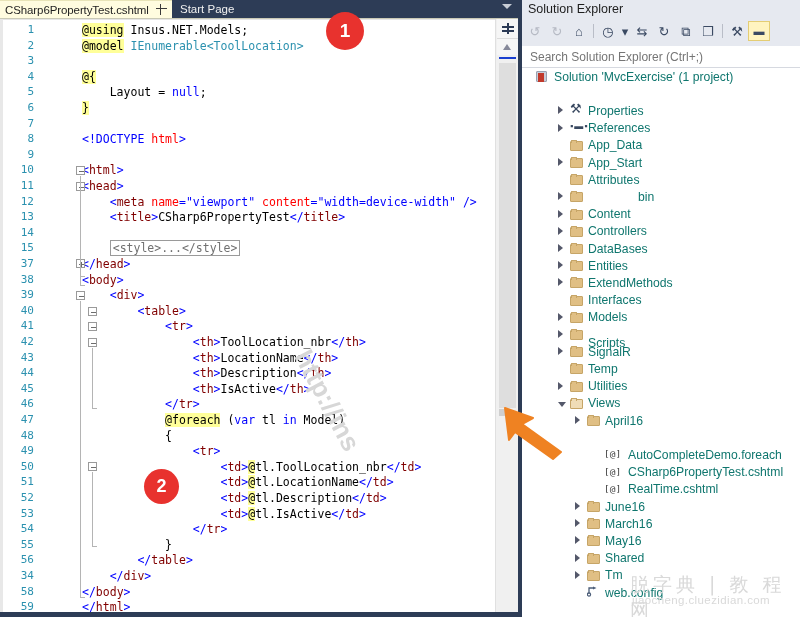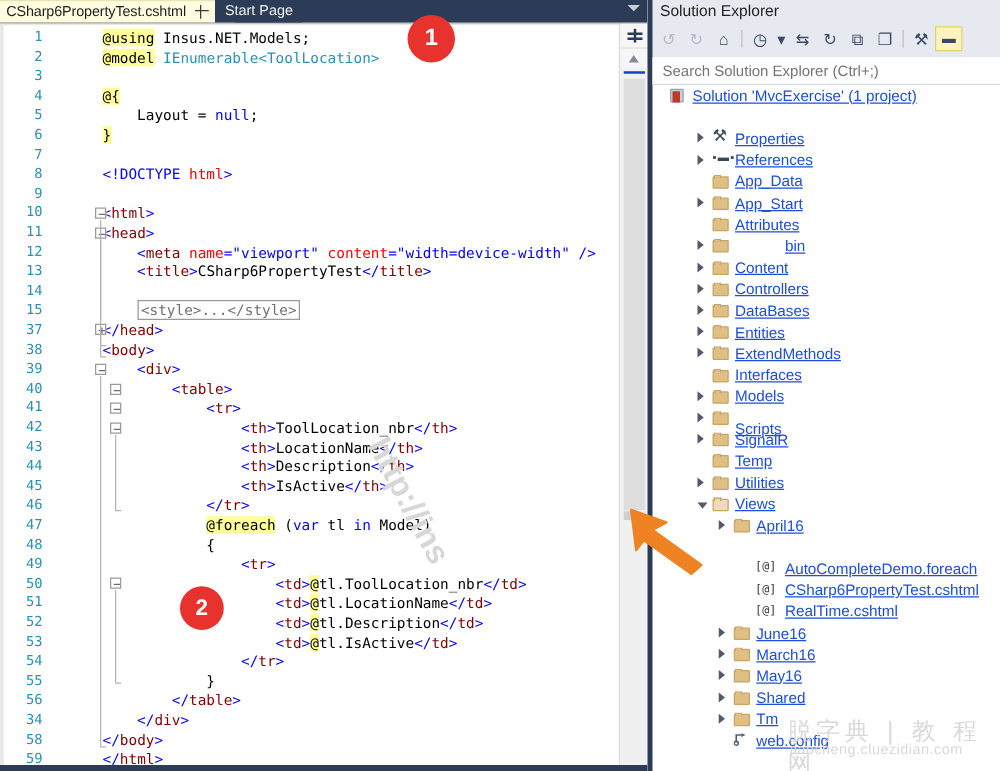--- a/index.html
+++ b/index.html
@@ -82,21 +82,21 @@
   .se-search{position:absolute;left:4px;top:46px;width:278px;height:21px;background:#fff;border-bottom:1px solid #d6d9e0;}
   .se-search input{position:absolute;left:6px;top:2px;width:260px;height:16px;border:0;outline:0;background:transparent;
     font-family:"Liberation Sans",sans-serif;font-size:12px;color:#be185d;}
 
   .se-tree{position:absolute;left:4px;top:68px;width:278px;height:549px;overflow:hidden;}
   .node{position:absolute;height:17px;left:0;width:278px;display:flex;align-items:center;}
   .node.sel{background:#cdd6e6;}
   .twisty{position:absolute;width:10px;height:10px;}
   .twisty.closed{border-left:5px solid #54586a;border-top:4px solid transparent;border-bottom:4px solid transparent;width:0;height:0;}
   .twisty.open{width:0;height:0;border-left:4.5px solid transparent;border-right:4.5px solid transparent;border-top:5.5px solid #54586a;}
-  .nodelabel{position:absolute;font-size:12.2px;color:#1d4ed8;white-space:nowrap;text-decoration:underline;}
+  .nodelabel{position:absolute;font-size:12.2px;color:#0f766e;white-space:nowrap;}
   .nodelabel.bold{font-weight:bold;}
 
   .ico{position:absolute;width:14px;height:13px;}
   .ico-folder{background:#e0bf84;border:1px solid #c6a567;box-sizing:border-box;border-radius:1px;}
   .ico-folder:before{content:"";position:absolute;left:0;top:-2px;width:6px;height:3px;background:#e0bf84;border:1px solid #c6a567;border-bottom:0;box-sizing:border-box;border-radius:1px 1px 0 0;}
   .ico-folder-open{background:#efdcb6;border:1px solid #c6a567;box-sizing:border-box;border-radius:1px;}
   .ico-folder-open:before{content:"";position:absolute;left:0;top:-2px;width:6px;height:3px;background:#efdcb6;border:1px solid #c6a567;border-bottom:0;box-sizing:border-box;}
   .ico-sln{background:#c8cdd8;border:1px solid #9aa1b0;box-sizing:border-box;border-radius:1px;position:absolute;}
   .ico-sln:after{content:"";position:absolute;left:1px;top:1px;width:6px;height:9px;background:#c1392b;}
   .ico-proj{width:13px;height:13px;border-radius:50%;background:#4f9a4f;position:absolute;}
@@ -300,21 +300,21 @@
           <div class="ico ico-folder" style="left: 48px; top: 4px; width: 13px; height: 10px;"></div>
           <div class="nodelabel" style="left: 66px;">App_Start</div>
         </div>
         <div class="node" style="top: 103.2px;">
           <div class="ico ico-folder" style="left: 48px; top: 4px; width: 13px; height: 10px;"></div>
           <div class="nodelabel" style="left: 66px;">Attributes</div>
         </div>
         <div class="node" style="top: 120.4px;">
           <div class="twisty closed" style="left: 36px; top: 4px;"></div>
           <div class="ico ico-folder" style="left: 48px; top: 4px; width: 13px; height: 10px;"></div>
-          <div class="nodelabel" style="left: 66px; padding-left: 40px;">bin</div>
+          <div class="nodelabel" style="left: 76px; padding-left: 40px;">bin</div>
         </div>
         <div class="node" style="top: 137.6px;">
           <div class="twisty closed" style="left: 36px; top: 4px;"></div>
           <div class="ico ico-folder" style="left: 48px; top: 4px; width: 13px; height: 10px;"></div>
           <div class="nodelabel" style="left: 66px;">Content</div>
         </div>
         <div class="node" style="top: 154.8px;">
           <div class="twisty closed" style="left: 36px; top: 4px;"></div>
           <div class="ico ico-folder" style="left: 48px; top: 4px; width: 13px; height: 10px;"></div>
           <div class="nodelabel" style="left: 66px;">Controllers</div>

